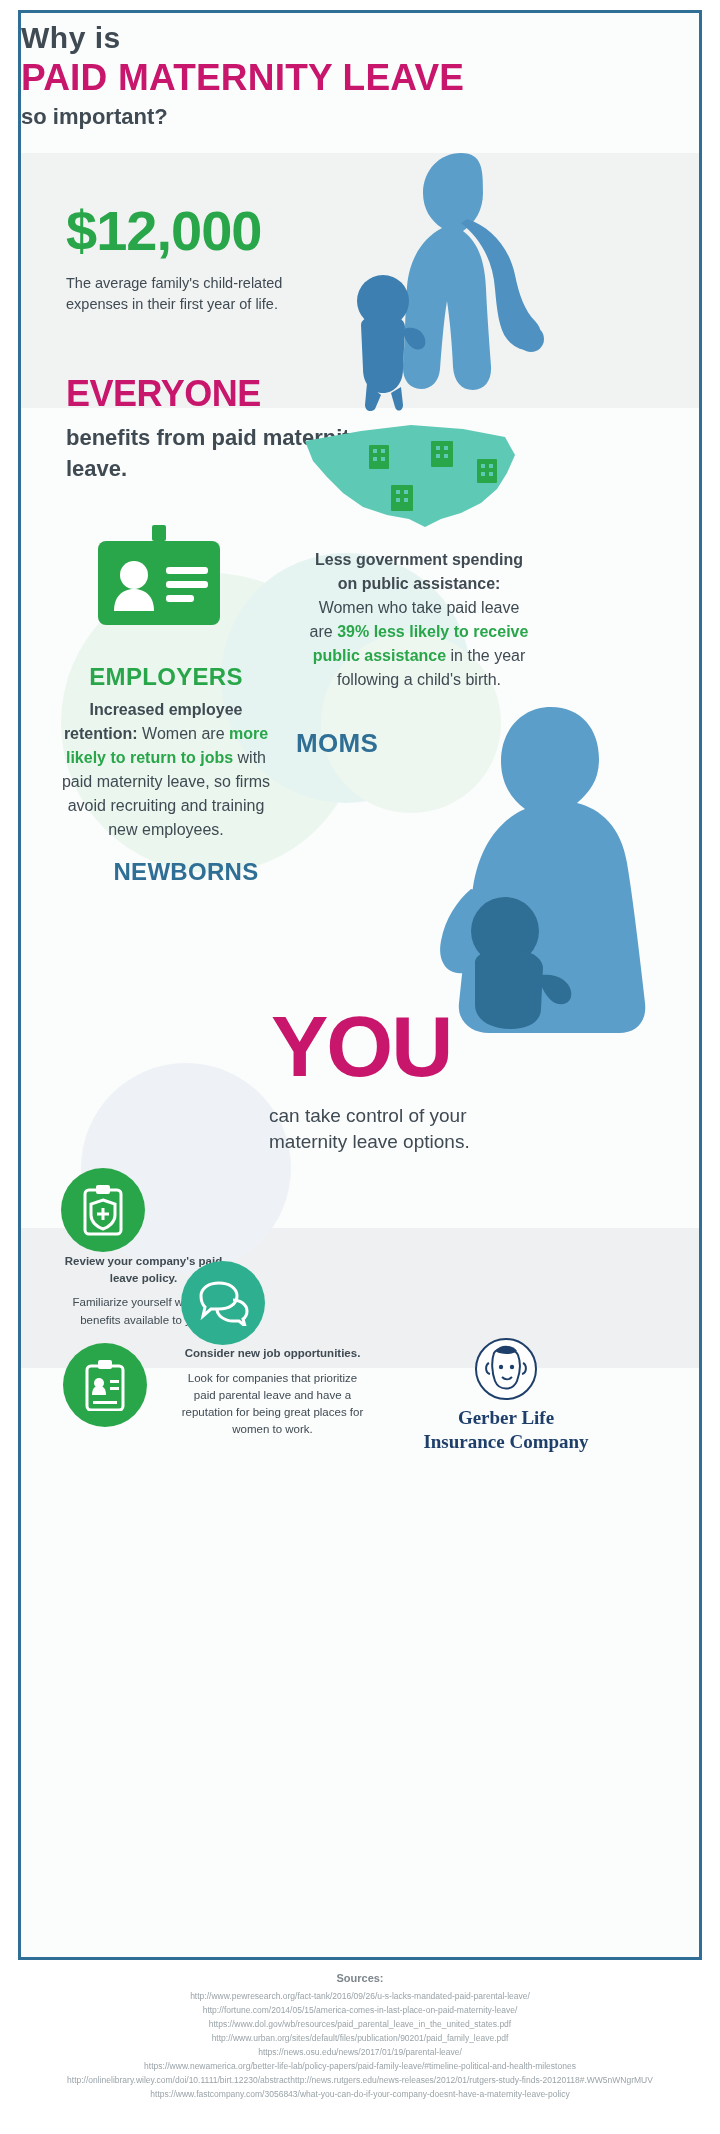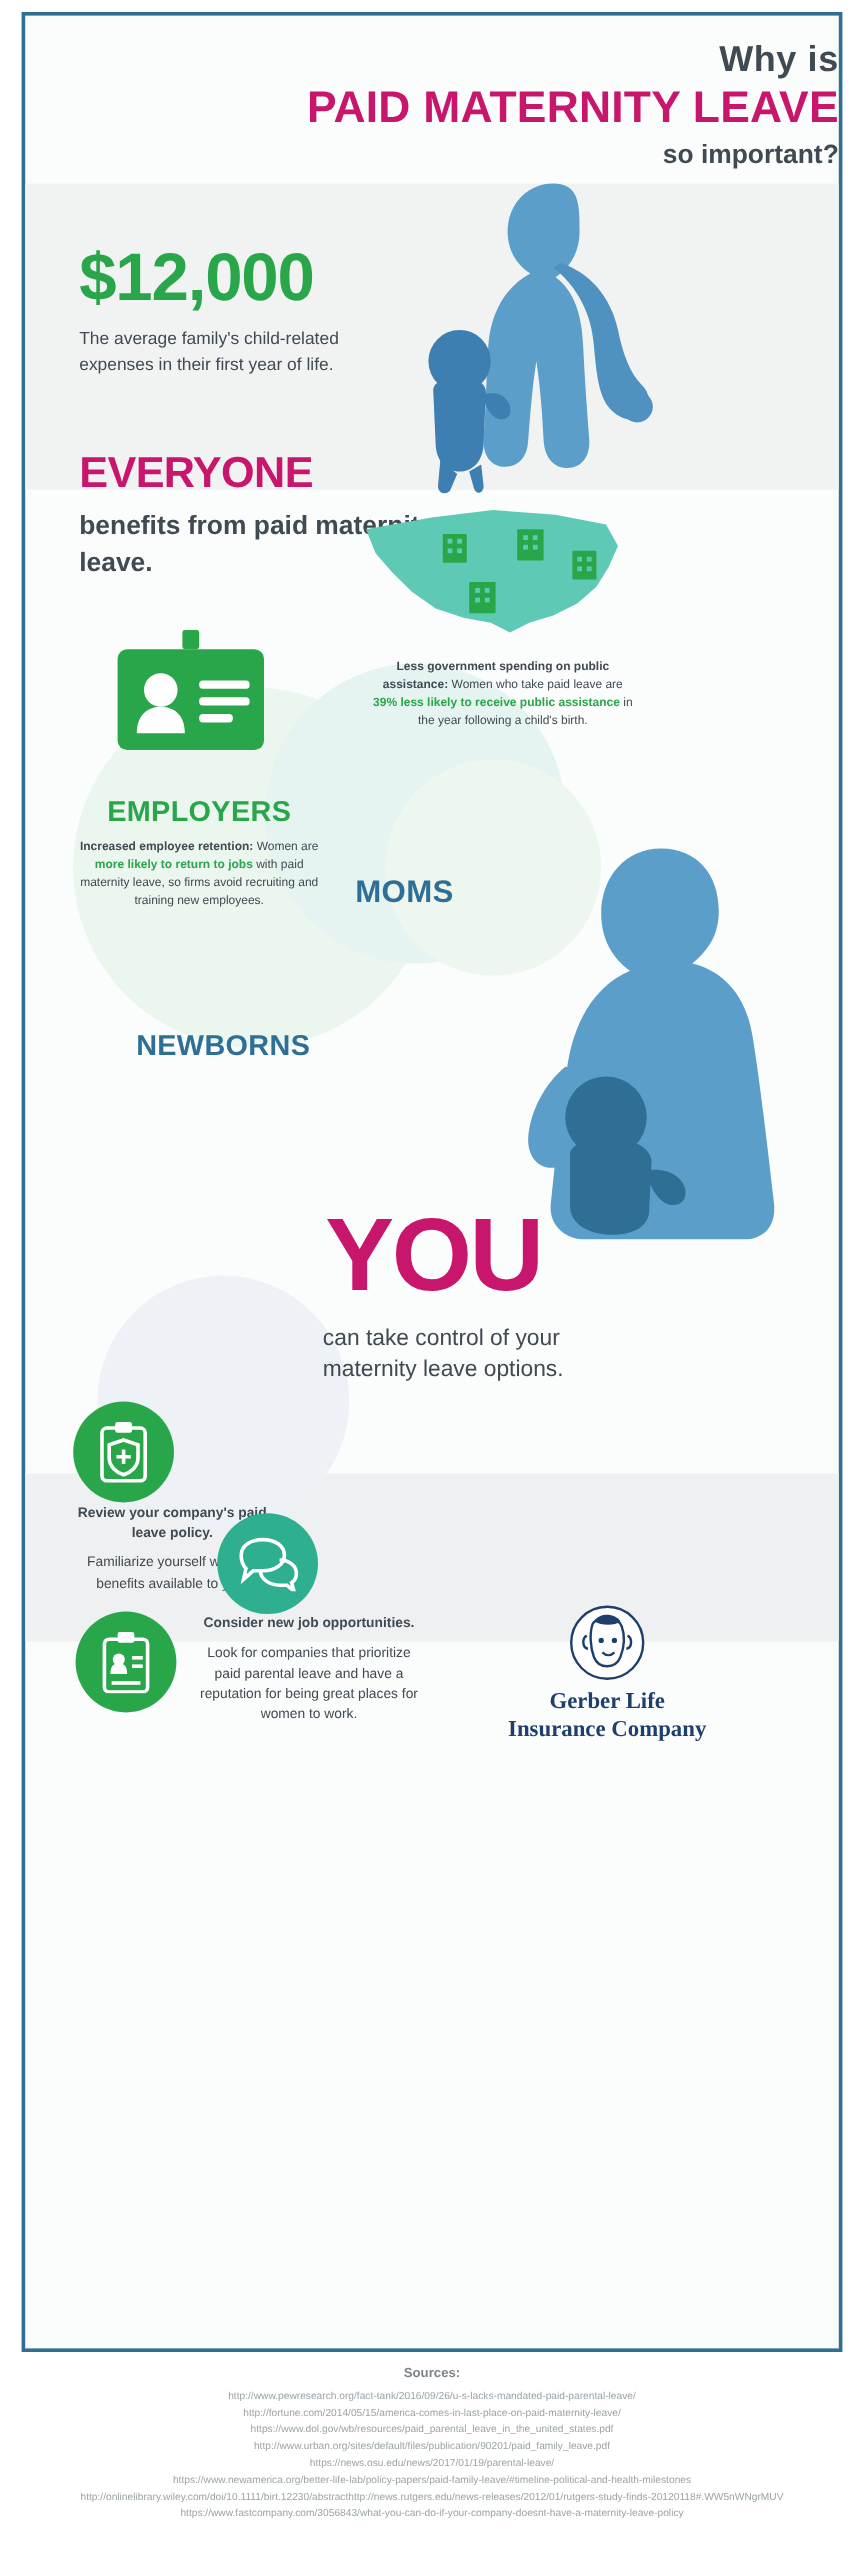--- a/index.html
+++ b/index.html
@@ -31,21 +31,21 @@
   .blob.g3 { width: 210px; height: 210px; left: 60px;  top: 1050px; background: #eef2f6; }
   .blob.g4 { width: 180px; height: 180px; left: 300px; top: 620px;  background: #edf7f0; }
   .band {
     position: absolute; left: 0; right: 0;
     background: #f1f3f3;
   }
   .band.b1 { top: 140px; height: 255px; }
   .band.b2 { top: 1215px; height: 140px; background: #eef0f1; }
 
   
-  .header { position: absolute; left: 0; right: 0; top: 20px; text-align: right; }
+  .header { position: absolute; left: 0; right: 0; top: 8px; text-align: left; }
   .hdr-why {
     color: #3f4a52; font-size: 30px; font-weight: bold;
     letter-spacing: 0.5px; line-height: 1.1;
   }
   .hdr-main {
     color: #c8166c; font-size: 37px; font-weight: bold;
     letter-spacing: 0.2px; margin-top: 4px; line-height: 1.1;
   }
   .hdr-sub {
     color: #3f4a52; font-size: 22px; font-weight: bold;
@@ -67,21 +67,21 @@
   .everyone {
     color: #c8166c; font-size: 36px; font-weight: bold; letter-spacing: -0.5px;
   }
   .everyone-sub {
     color: #3f4a52; font-size: 22px; font-weight: bold; line-height: 1.4;
     margin-top: 8px;
   }
 
   
   .sec-title { font-weight: bold; letter-spacing: 0.3px; }
-  .sec-body { font-size: 10px; line-height: 1.5; }
+  .sec-body { font-size: 16px; line-height: 1.5; }
   .bold { font-weight: bold; }
 
   .economy { position: absolute; left: 288px; top: 528px; width: 220px; text-align: center; }
   .economy .sec-title { color: #2aa64a; font-size: 24px; }
   .economy .sec-body { color: #3f4a52; margin-top: 7px; }
   .economy .hl { color: #2aa64a; font-weight: bold; }
 
   .employers { position: absolute; left: 40px; top: 650px; width: 210px; text-align: center; }
   .employers .sec-title { color: #2aa64a; font-size: 24px; }
   .employers .sec-body { color: #3f4a52; margin-top: 7px; }
@@ -116,21 +116,21 @@
   }
   .circle.teal { background: #2eaf8f; }
   .circle svg { display: block; }
 
   .act { position: absolute; }
   .act .act-title { font-weight: bold; font-size: 11.5px; color: #3f4a52; line-height: 1.45; }
   .act .act-body  { font-size: 11.5px; color: #3f4a52; line-height: 1.5; margin-top: 8px; }
 
   .act1 { left: 40px; top: 1240px; width: 165px; text-align: center; }
   .act2 { left: 248px; top: 1222px; width: 175px; text-align: center; }
-  .act3 { left: 144px; top: 1332px; width: 185px; text-align: center; }
+  .act3 { left: 159px; top: 1332px; width: 185px; text-align: center; }
 
   
   .gerber { position: absolute; left: 370px; top: 1325px; width: 230px; text-align: center; }
   .gerber-name {
     color: #1f3f6b; font-size: 19px; font-weight: bold;
     font-family: "Liberation Serif", serif; line-height: 1.25; margin-top: 6px;
   }
   .gerber-badge {
     width: 62px; height: 62px; border-radius: 50%;
     background: #ffffff; border: 2px solid #1f3f6b;

